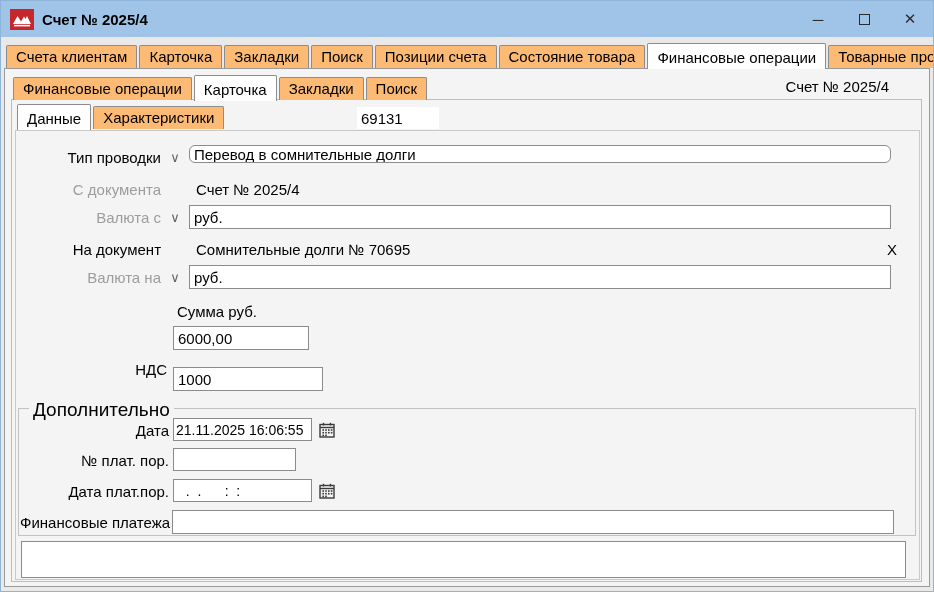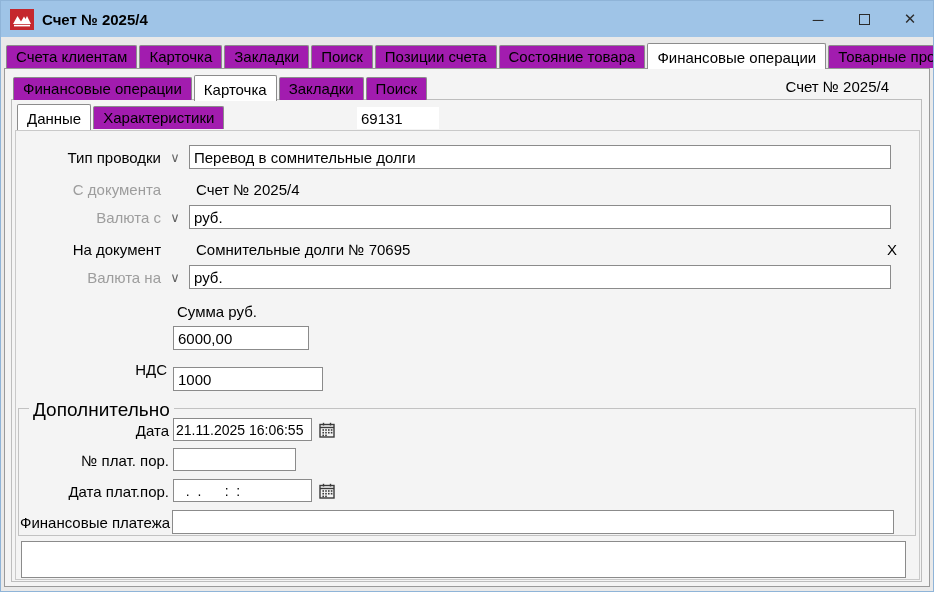--- a/index.html
+++ b/index.html
@@ -21,21 +21,21 @@
   .title-text { margin-left: 8px; font-size: 15px; font-weight: bold; color: #000; }
   .win-controls { position: absolute; right: 0; top: 0; height: 36px; display: flex; }
   .win-btn {
     width: 46px; height: 36px; display: flex; align-items: center; justify-content: center;
     color: #2b2b2b; font-size: 15px; cursor: default;
   }
   .max-box { width: 11px; height: 11px; border: 1.5px solid #2b2b2b; display: inline-block; }
   
   .tabs { position: absolute; display: flex; align-items: flex-end; gap: 2px; z-index: 4; }
   .tab {
-    font-size: 15px; color: #000; background: #a21caf;
+    font-size: 15px; color: #000; background: #fdba74;
     border: 1px solid #8c8c8c; border-bottom: none;
     border-radius: 2px 2px 0 0; padding: 2px 9px 3px; white-space: nowrap;
   }
   .tab.active { background: #fff; padding-top: 5px; margin-bottom: -1px; position: relative; z-index: 5; }
   .tabs1 { top: 42px; left: 5px; }
   .tabs2 { top: 74px; left: 12px; }
   .tabs3 { top: 103px; left: 16px; }
   
   .pane1 { position: absolute; top: 67px; left: 3px; right: 3px; bottom: 4px;
            background: #f4f4f4; border: 1px solid #9a9a9a; z-index: 1; }
@@ -115,21 +115,21 @@
     <div class="tab active">Данные</div>
     <div class="tab">Характеристики</div>
   </div>
 
   <input class="abs field flat" style="left: 356px; top: 106px; width: 82px; height: 22px;" value="69131">
 
   <div class="abs flabel" style="left:10px; top:148px;">Тип проводки</div>
   <div class="abs chev" style="left:162px; top:144px;">
     <span>∨</span>
   </div>
-  <input class="abs field" style="left: 188px; top: 144px; width: 702px; height: 24px;" value="Перевод в сомнительные долги">
+  <input class="abs field" style="left: 188px; top: 144px; width: 702px; height: 18px; border-radius: 6px;" value="Перевод в сомнительные долги">
 
   <div class="abs flabel gray" style="left:10px; top:180px;">С документа</div>
   <div class="abs static-val" style="left:195px; top:180px;">Счет № 2025/4</div>
 
   <div class="abs flabel gray" style="left:10px; top:208px;">Валюта с</div>
   <div class="abs chev" style="left:162px; top:204px;">
     <span>∨</span>
   </div>
   <input class="abs field" style="left: 188px; top: 204px; width: 702px; height: 24px;" value="руб.">
 

